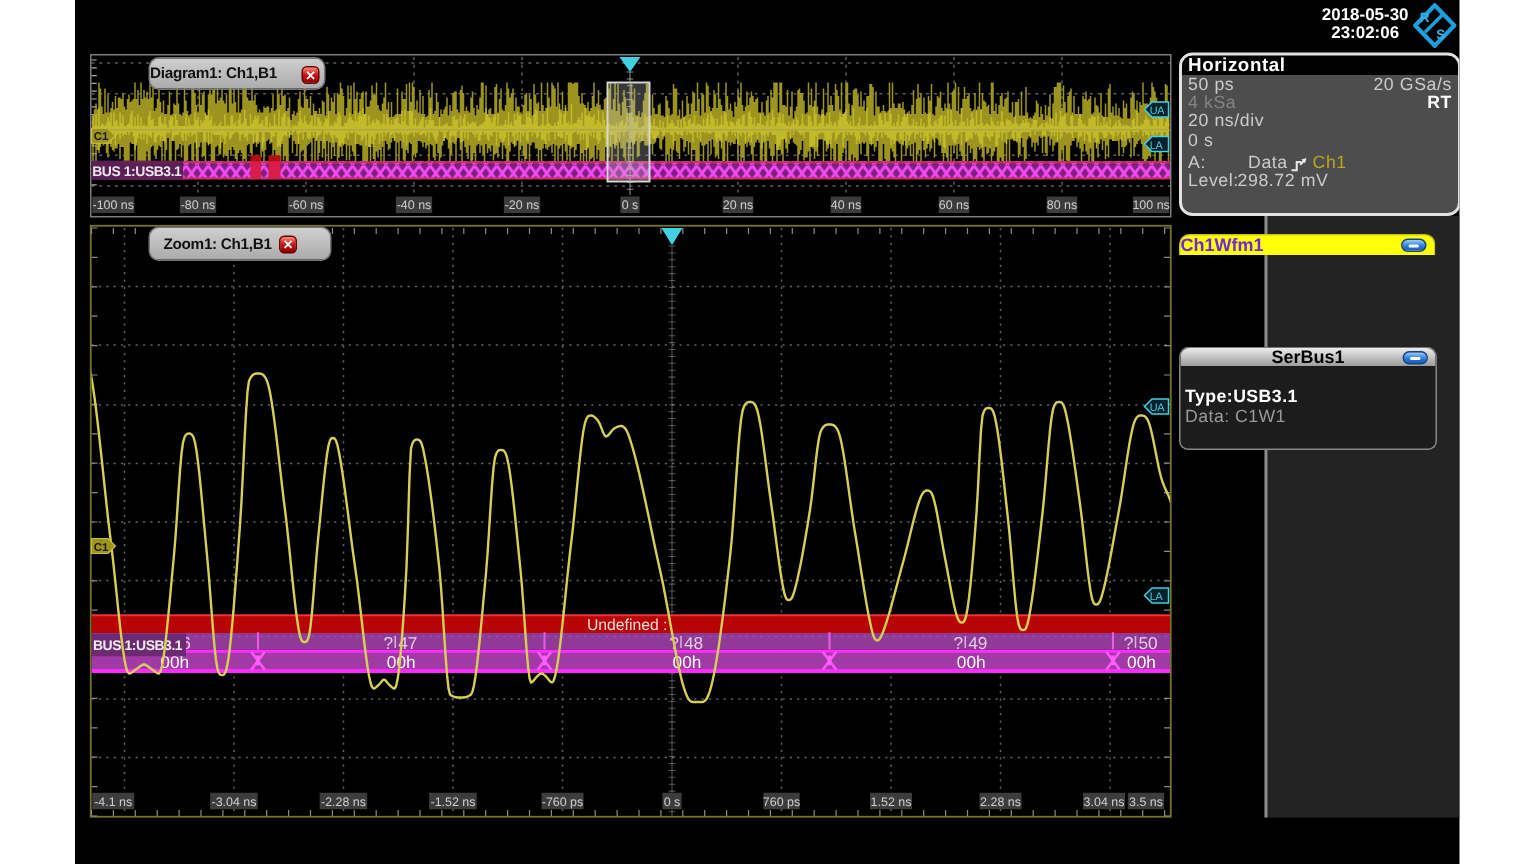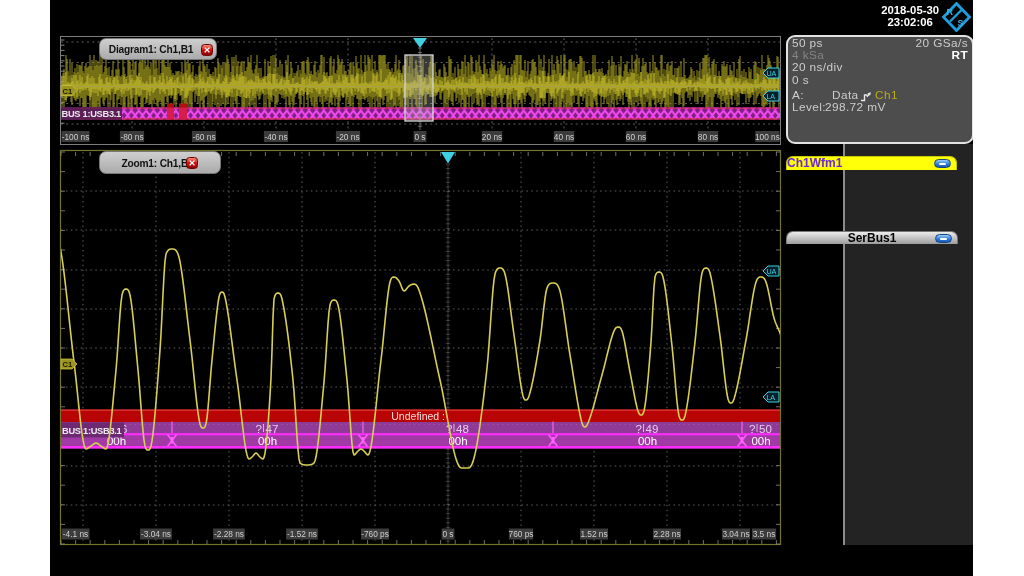--- a/index.html
+++ b/index.html
@@ -1,17 +1,17 @@
 <!DOCTYPE html>
 <html><head><meta charset="utf-8"><style>
 *{margin:0;padding:0;box-sizing:border-box}
 body{width:1024px;height:576px;background:#fff;font-family:"Liberation Sans",sans-serif;position:relative;overflow:hidden}
 #screen{position:absolute;left:50px;top:0;width:923px;height:576px;background:#000;overflow:hidden}
 .abs{position:absolute}
-.tab{position:absolute;background:linear-gradient(#cfcfcf,#ababab);border:1px solid #777;border-radius:7px;color:#111;font-weight:bold;font-size:10.2px;letter-spacing:-0.2px;text-align:center}
+.tab{position:absolute;background:linear-gradient(#cfcfcf,#ababab);border:1px solid #777;border-radius:7px;color:#111;font-weight:bold;font-size:10.2px;letter-spacing:-0.2px;text-align:left}
 .xbtn{position:absolute;width:12px;height:12px;border-radius:3.5px;background:linear-gradient(#fa8a78,#d01010 50%,#8e0202);border:1px solid #6e0000;color:#fff;font-size:8.5px;font-weight:bold;line-height:10px;text-align:center}
 .panel{position:absolute;left:736px;top:35px;width:188px;height:109px;background:#4d4d4d;border:2px solid #e2e2e2;border-radius:9px;overflow:hidden;font-size:11.8px;letter-spacing:0.4px;color:#ccc}
 .hdr{background:#000;color:#fff;font-weight:bold;font-size:12.5px;padding:0 4px;height:13px;line-height:13px}
 .row{height:12.2px;line-height:12.2px;padding:0 4px;position:relative}
 .rv{position:absolute;right:4px;top:0}
 .sigbox{position:absolute;left:736px;border-radius:8px 8px 0 0}
 .mbtn{position:absolute;right:5px;top:2px;width:17px;height:9.5px;border-radius:5px;background:linear-gradient(#9ecdf4,#2a7fe0 55%,#1b5cb8);border:1px solid #16447e}
 .mbtn:after{content:"";position:absolute;left:4px;top:3px;width:7px;height:2.2px;background:#fff;border-radius:1px}
 .bodybox{background:#000;border:1px solid #888;border-top:none;border-radius:0 0 6px 6px;font-size:11.8px;letter-spacing:0.3px;color:#ccc;padding:1px 3px}
 </style></head><body>
@@ -195,26 +195,31 @@
 <div class="tab" style="left:49px;top:151px;width:122px;height:23px;line-height:23px;padding-left:9px;padding-right:14px">Zoom1: Ch1,B1</div>
 <div class="xbtn" style="left:136px;top:157px">✕</div>
 <div class="abs" style="right:34px;top:5px;color:#fff;font-weight:bold;font-size:11.3px;line-height:11.8px;text-align:center">2018-05-30<br>23:02:06</div>
 <svg width="29" height="30" viewBox="0 0 29 30" style="position:absolute;left:892px;top:2px">
 <path d="M14.5,1.5 L27.5,15 L14.5,28.5 L1.5,15 Z" fill="none" stroke="#1d9fdd" stroke-width="2.8"></path>
 <path d="M19.5,8 L8,19.5" stroke="#1d9fdd" stroke-width="2.3"></path>
 <text x="4.5" y="12.8" font-size="9" font-weight="bold" fill="#35b1e6" font-family="Liberation Sans, sans-serif">R</text>
 <text x="15.5" y="23.8" font-size="9" font-weight="bold" fill="#35b1e6" font-family="Liberation Sans, sans-serif">S</text>
 </svg>
 <div class="panel">
+<div class="hdr">Horizontal</div>
 <div class="row">50 ps<span class="rv">20 GSa/s</span></div>
 <div class="row" style="color:#848484">4 kSa<span class="rv" style="color:#fff;font-weight:bold">RT</span></div>
 <div class="row">20 ns/div</div>
 <div class="row">0 s</div>
 <div style="height:3px"></div>
 <div class="row">A:<span style="position:absolute;left:44px">Data</span><span style="position:absolute;left:72px;top:1px"><svg width="13" height="12" viewBox="0 0 13 12" style="vertical-align:-1px">
             <path d="M1,10.5 H4.5 V5 H7.5" stroke="#e8e8e8" stroke-width="1.4" fill="none"></path>
             <line x1="6.8" y1="6.8" x2="9.6" y2="3.8" stroke="#e8e8e8" stroke-width="1.4"></line>
             <polygon points="11,2.3 10,5.8 7.5,3.3" fill="#e8e8e8"></polygon>
           </svg></span><span style="position:absolute;left:87px;color:#b9a91b">Ch1</span></div>
 <div class="row">Level:<span style="position:absolute;left:37px">298.72 mV</span></div>
 </div>
 <div class="sigbox" style="top:156px;width:171px;height:13.5px;background:#ffff0a;border:1.5px solid #c8c800;border-bottom:none;border-radius:7px 7px 0 0;color:#6d28d9;font-weight:bold;font-size:12px;line-height:12.5px">Ch1Wfm1<span class="mbtn" style="top:1.5px"></span></div>
 <div class="sigbox" style="top:231px;width:172px;height:13px;background:linear-gradient(#ececec,#9c9c9c);border:1px solid #777;border-bottom:none;border-radius:7px 7px 0 0;color:#000;font-weight:bold;font-size:12px;text-align:center;line-height:12.5px">SerBus1<span class="mbtn" style="top:1.5px"></span></div>
+<div class="bodybox" style="position:absolute;left:736px;top:244px;width:172px;height:56px;background:#1c1c1c">
+<div style="margin-top:13px;height:12.5px;line-height:12.5px;color:#fff;font-weight:bold">Type:USB3.1</div>
+<div style="height:12.5px;line-height:12.5px;color:#9a9a9a">Data: C1W1</div>
+</div>
 </div>
 </body></html>

